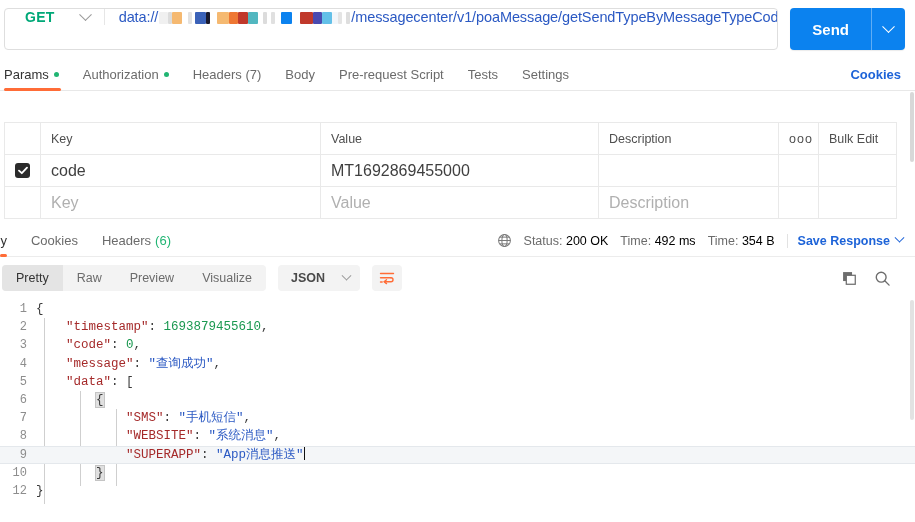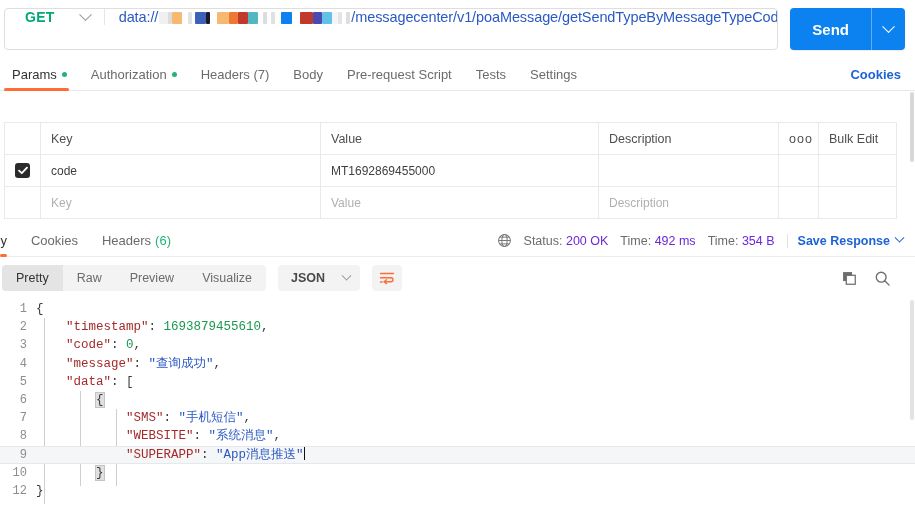--- a/index.html
+++ b/index.html
@@ -60,21 +60,21 @@
   
   .req-tabs {
     position: absolute; left: 0; top: 58px; width: 915px; height: 33px;
     display: flex; align-items: center; border-bottom: 1px solid #e8e8e8;
   }
   .rtab {
     position: relative; display: flex; align-items: center; gap: 5px;
     height: 33px; padding: 0 12px; font-size: 13px; color: #6b6b6b; cursor: pointer;
     white-space: nowrap;
   }
-  .rtab:first-child { padding-left: 12px; }
+  .rtab:first-child { padding-left: 4px; }
   .rtab.active { color: #333; }
   .rtab.active::after {
     content: ""; position: absolute; left: 4px; right: 10px; bottom: 0;
     height: 2.5px; background: #ff6c37; border-radius: 2px;
   }
   .dot { width: 5px; height: 5px; border-radius: 50%; background: #21b573; display: inline-block; }
   .cookies-link {
     margin-left: auto; margin-right: 14px; font-size: 13px; color: #1d63d8;
     font-weight: bold; cursor: pointer;
   }
@@ -83,21 +83,21 @@
   .qp-title {
     position: absolute; left: 4px; top: 99px; font-size: 12.5px; color: #555; font-weight: bold; margin-top: 28px;
   }
   .params-table {
     position: absolute; left: 4px; top: 122px; width: 892px;
     border: 1px solid #000000; border-collapse: collapse; table-layout: fixed;
     background: #fff;
   }
   .params-table td, .params-table th {
     border: 1px solid #e9e9e9; height: 32px; padding: 0 10px;
-    font-size: 12px; text-align: left; font-weight: normal; vertical-align: middle;
+    font-size: 16px; text-align: left; font-weight: normal; vertical-align: middle;
   }
   .col-chk { width: 36px; }
   .col-key { width: 280px; }
   .col-val { width: 278px; }
   .col-desc { width: 180px; }
   .col-dots { width: 40px; text-align: center !important; }
   .col-bulk { width: 78px; }
   .params-table thead td { color: #4f4f4f; font-size: 12.5px; }
   .dots-cell { color: #5a5a5a; letter-spacing: 1px; font-size: 11px; text-align: center; cursor: pointer; }
   .bulk-edit { color: #ff6c37; font-weight: bold; font-size: 12.5px; cursor: pointer; }
@@ -124,21 +124,21 @@
   .rstab.active { color: #333; }
   .rstab.active::after {
     content: ""; position: absolute; left: 14px; right: 12px; bottom: 0;
     height: 2.5px; background: #ff6c37; border-radius: 2px;
   }
   .hcount { color: #21b573; margin-left: 4px; }
   .resp-meta {
     margin-left: auto; display: flex; align-items: center; gap: 12px;
     font-size: 12.5px; color: #6b6b6b; padding-right: 12px;
   }
-  .meta-item .mv { color: #6d28d9; }
+  .meta-item .mv { color: #000000; }
   .save-resp { color: #1d63d8; font-weight: bold; font-size: 12.5px; cursor: pointer;
     display: flex; align-items: center; gap: 6px; padding-left: 10px; border-left: 1px solid #e2e2e2; }
   .save-resp .chev { border-color: #1d63d8; width: 7px; height: 7px; }
   .globe { width: 15px; height: 15px; }
 
   
   .fmt-bar {
     position: absolute; left: 0; top: 258px; width: 915px; height: 40px;
     display: flex; align-items: center; padding: 0 10px 0 0;
   }

